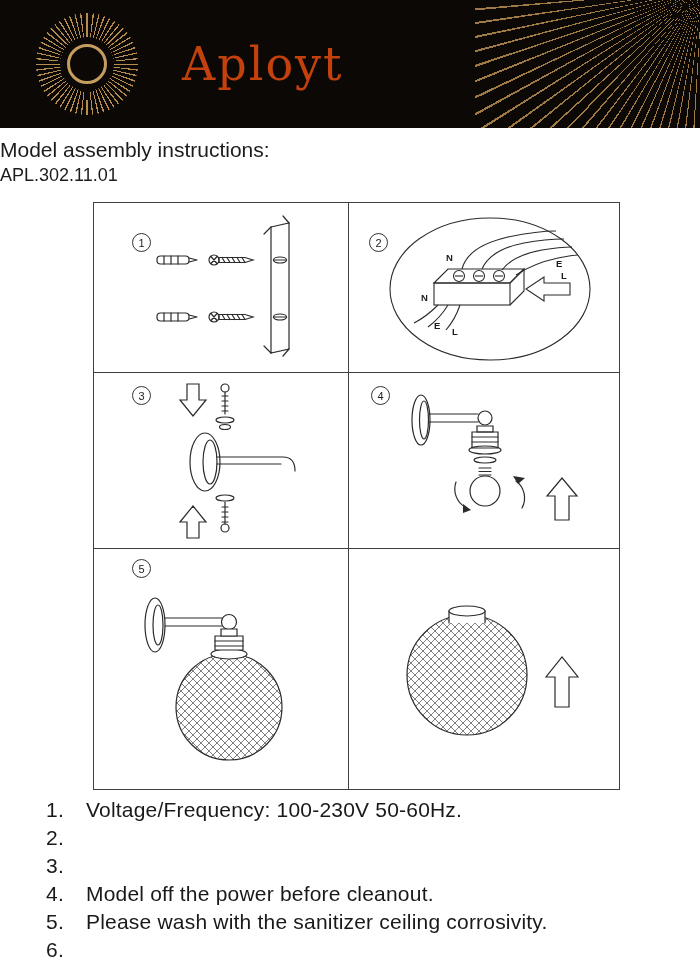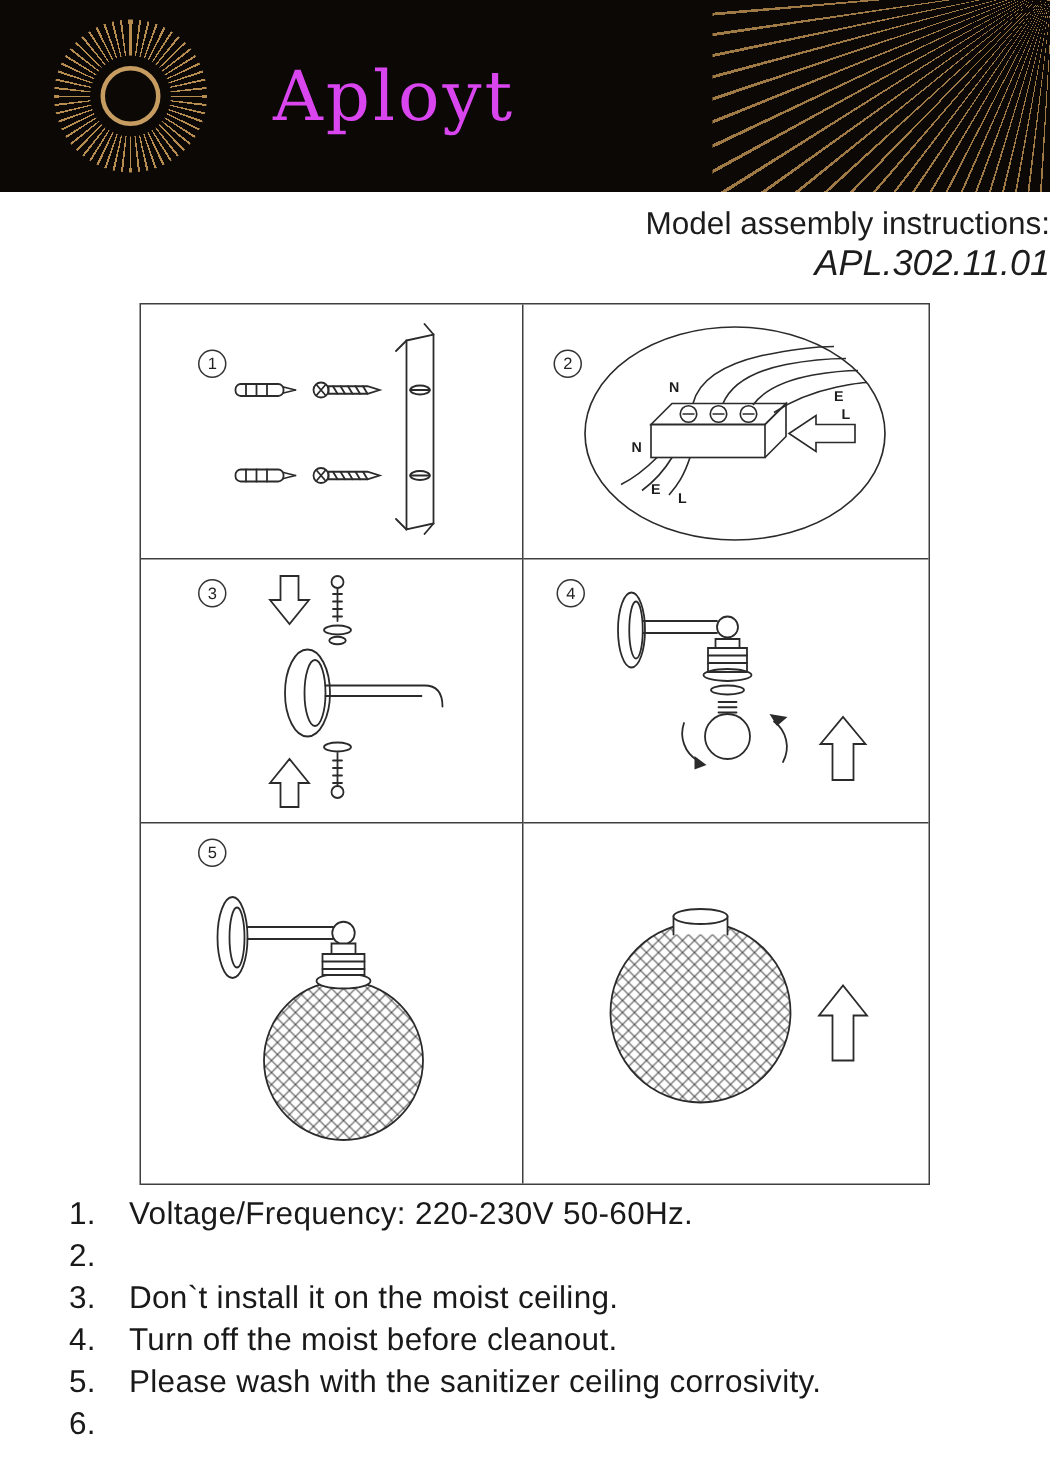--- a/index.html
+++ b/index.html
@@ -5,28 +5,28 @@
   html,body{margin:0;padding:0;}
   body{background:#ffffff;font-family:"Liberation Sans",sans-serif;-webkit-font-smoothing:antialiased;}
   .page{width:700px;height:972px;background:#fff;position:relative;overflow:hidden;}
 
   
   .topbar{height:128px;background:#0b0806;position:relative;display:flex;align-items:center;}
   .sunburst{width:102px;height:102px;border-radius:50%;margin-left:36px;position:relative;flex:none;
     background:repeating-conic-gradient(#b78c4f 0deg 1.6deg,transparent 1.6deg 6.4deg);}
   .sunburst::before{content:"";position:absolute;inset:24px;background:#0b0806;border-radius:50%;}
   .sunburst::after{content:"";position:absolute;inset:31px;border:3px solid #c69c60;border-radius:50%;}
-  .brand{margin-left:44px;color:#d946ef;font-family:"DejaVu Serif",serif;font-size:46px;letter-spacing:2px;font-weight:400;}
+  .brand{margin-left:44px;color:#c2410c;font-family:"DejaVu Serif",serif;font-size:46px;letter-spacing:2px;font-weight:400;}
   .corner-rays{position:absolute;top:0;right:0;width:225px;height:128px;pointer-events:none;opacity:.95;
     background:repeating-conic-gradient(from 88deg at 101% -8%,rgba(185,141,79,.9) 0deg .5deg,transparent .5deg 3.4deg);}
 
   
-  .title-block{margin-top:8px;text-align:right;color:#1c1c1c;}
+  .title-block{margin-top:8px;text-align:left;color:#1c1c1c;}
   .title-line1{font-size:21px;line-height:27px;}
-  .title-line2{font-size:24px;line-height:25px;font-style:italic;}
+  .title-line2{font-size:18px;line-height:25px;}
 
   
   .diagram{width:527px;margin:14px 0 0 93px;border:1px solid #3f3f3f;box-sizing:border-box;}
   .grid{display:grid;grid-template-columns:255px 270px;grid-template-rows:170px 176px 240px;}
   .cell{position:relative;display:flex;align-items:center;justify-content:center;box-sizing:border-box;}
   .bR{border-right:1px solid #3f3f3f;}
   .bB{border-bottom:1px solid #3f3f3f;}
   .badge{position:absolute;width:17px;height:17px;border:1px solid #333;border-radius:50%;
     display:grid;place-items:center;font-size:11px;color:#222;background:#fff;}
   .badge.b1{left:38px;top:30px;}
@@ -204,32 +204,31 @@
           </g>
         </svg>
       </div>
 
     </div>
   </div>
 
   <ol class="instr">
     <li>
       <span class="num">1.</span>
-      <span>Voltage/Frequency: 220-230V 50-60Hz.</span>
+      <span>Voltage/Frequency: 100-230V 50-60Hz.</span>
     </li>
     <li>
       <span class="num">2.</span>
     </li>
     <li>
       <span class="num">3.</span>
-      <span>Don`t install it on the moist ceiling.</span>
     </li>
     <li>
       <span class="num">4.</span>
-      <span>Turn off the moist before cleanout.</span>
+      <span>Model off the power before cleanout.</span>
     </li>
     <li>
       <span class="num">5.</span>
       <span>Please wash with the sanitizer ceiling corrosivity.</span>
     </li>
     <li>
       <span class="num">6.</span>
     </li>
   </ol>
 

